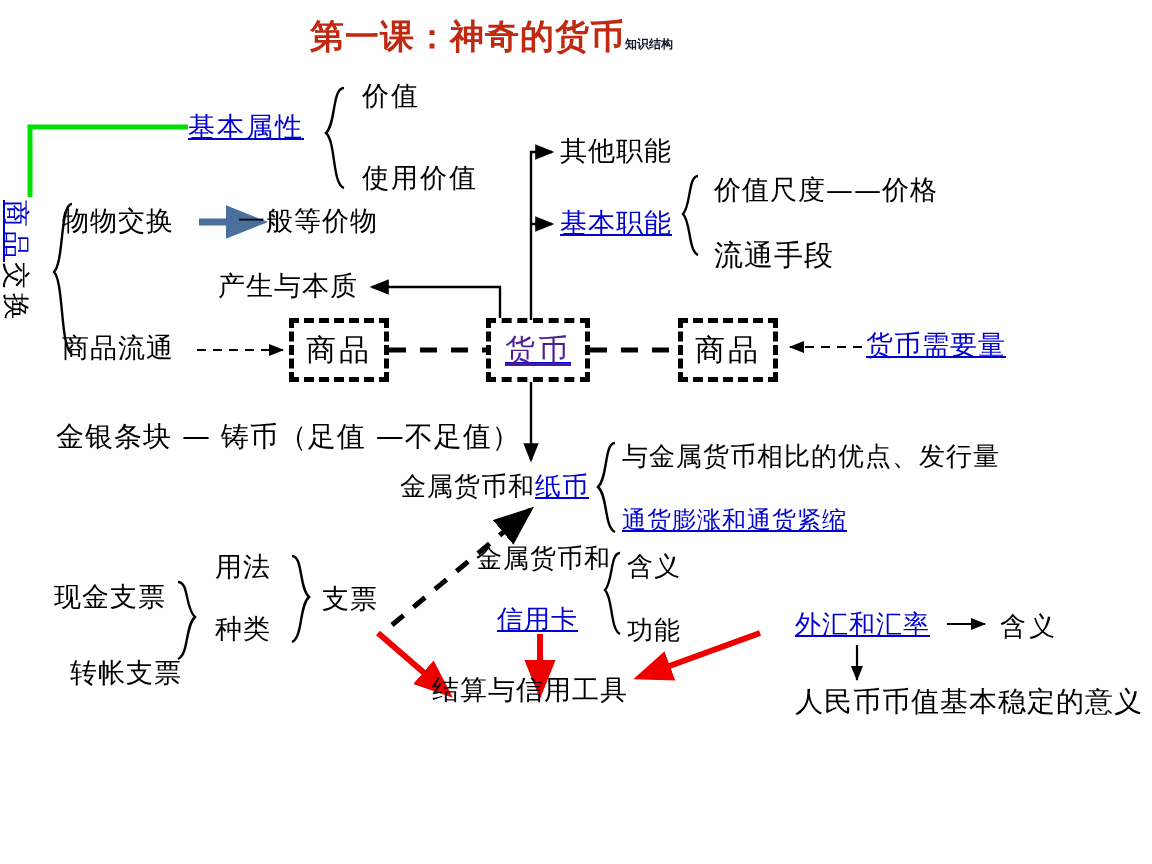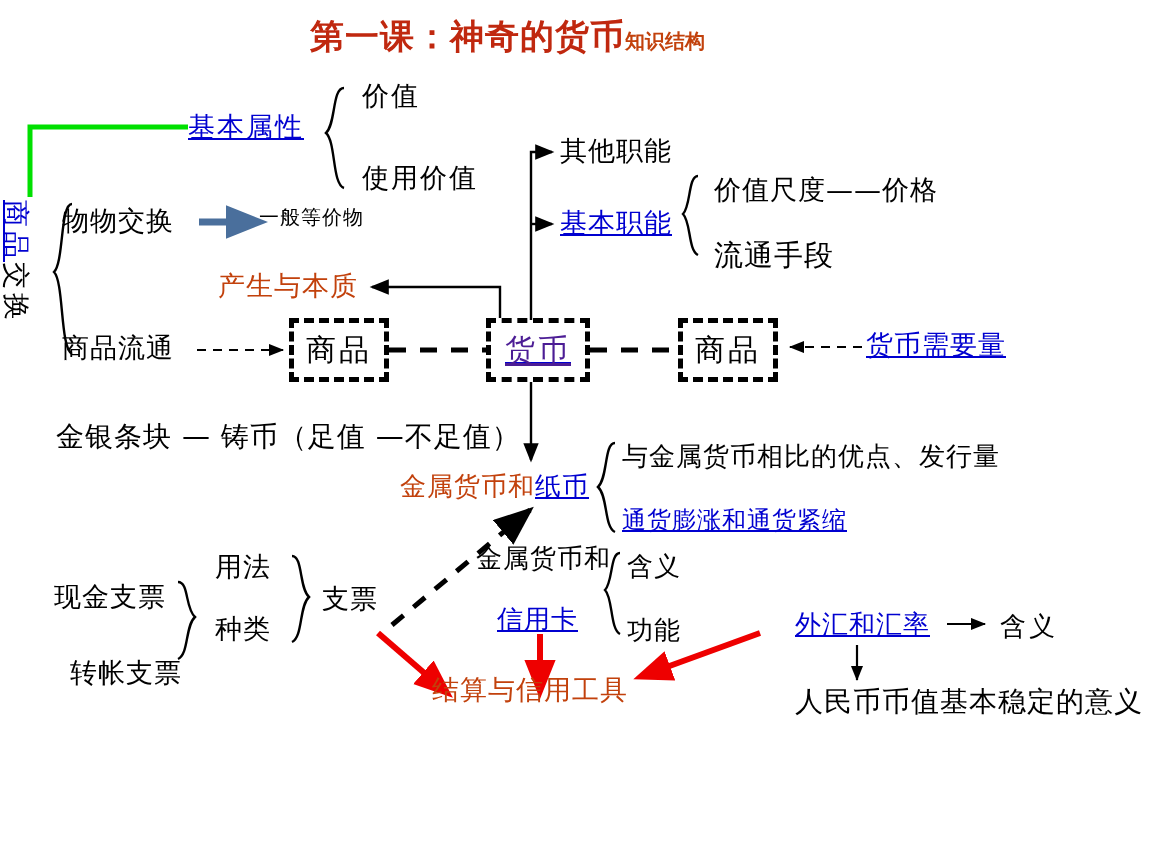--- a/index.html
+++ b/index.html
@@ -23,33 +23,33 @@
   
   .node {
     position: absolute;
     white-space: nowrap;
     line-height: 1;
     font-family: "DejaVu Sans", "Liberation Sans", sans-serif;
     font-weight: 500;
   }
   .blk   { color: #000000; }
   .blue  { color: #0000d0; text-decoration: underline; text-underline-offset: 2px; }
-  .cyan  { color: #c2410c; }
+  .cyan  { color: #000000; }
 
   .title-main {
     position: absolute;
     color: #c0280f;
     font-size: 34px;
     font-weight: 600;
     letter-spacing: 1px;
     white-space: nowrap;
   }
   .title-sub {
-    color: #c2410c;
-    font-size: 20px;
+    color: #0f172a;
+    font-size: 12px;
     font-weight: 600;
     letter-spacing: 0px;
   }
 
   
   .dbox {
     position: absolute;
     border: 5px dashed #000;
     display: flex;
     align-items: center;
@@ -187,21 +187,21 @@
   </div>
 
   <div class="node blue" style="left:188px; top:113px; font-size:27px; letter-spacing:2px;">基本属性</div>
 
   <div class="node blk" style="left:362px; top:82px; font-size:27px; letter-spacing:2px;">价值</div>
 
   <div class="node blk" style="left:362px; top:164px; font-size:27px; letter-spacing:2px;">使用价值</div>
 
   <div class="node blk" style="left:62px; top:207px; font-size:27px; letter-spacing:1px;">物物交换</div>
 
-  <div class="node blk" style="left:259px; top:207px; font-size:20px; letter-spacing:1px;">一般等价物</div>
+  <div class="node blk" style="left:238px; top:207px; font-size:27px; letter-spacing:1px;">一般等价物</div>
 
   <div class="node blk" style="left:62px; top:334px; font-size:27px; letter-spacing:1px;">商品流通</div>
 
   <div class="node cyan" style="left:218px; top:272px; font-size:27px; letter-spacing:1px;">产生与本质</div>
 
   <div class="node blk" style="left:560px; top:137px; font-size:27px; letter-spacing:1px;">其他职能</div>
 
   <div class="node blue" style="left:560px; top:209px; font-size:27px; letter-spacing:1px;">基本职能</div>
 
   <div class="node blk" style="left:714px; top:176px; font-size:27px; letter-spacing:1px;">价值尺度——价格</div>

